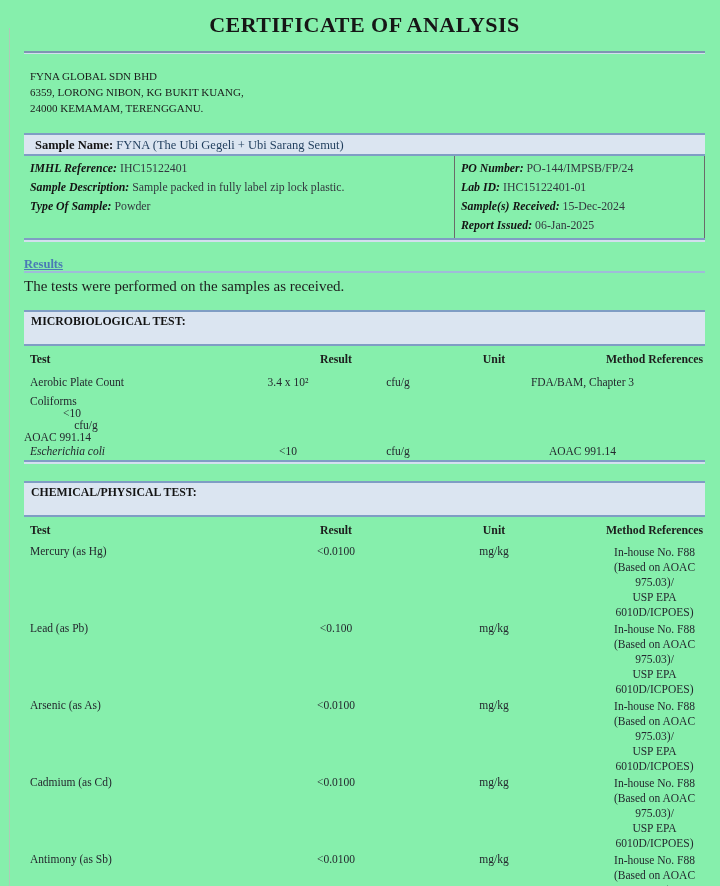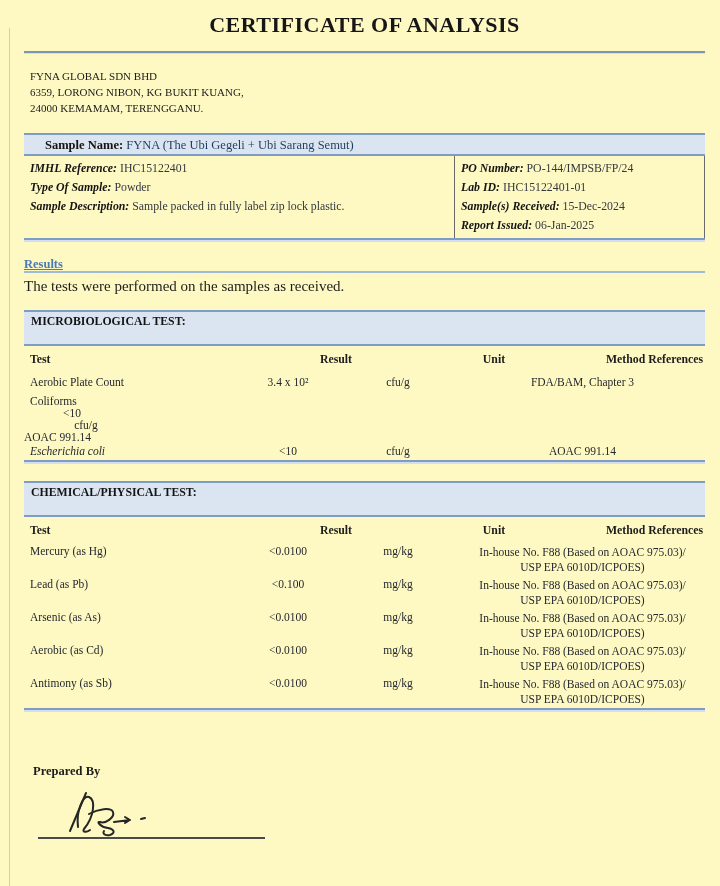--- a/index.html
+++ b/index.html
@@ -1,20 +1,20 @@
 <!DOCTYPE html>
 <html><head>
 <meta charset="utf-8">
 <style>
   * { margin:0; padding:0; box-sizing:border-box; }
   html,body { background:#ffffff; }
   body { font-family:"Liberation Serif","DejaVu Serif",serif; color:#1d1d1d; }
   .page {
     position:relative; width:720px; height:886px; margin:0 auto;
-    background:#fef9c3; overflow:hidden;
+    background:#86efac; overflow:hidden;
   }
   .scan-edge {
     position:absolute; left:9px; top:28px; width:1px; height:858px;
     background:#bdbdbd; opacity:.75;
   }
   .content { position:relative; padding:0 15px 0 24px; }
 
   
   .doc-title {
     padding-top:12px; text-align:center;
@@ -25,21 +25,21 @@
     border-top:2px solid var(--line-gray-blue,#7e95b2);
     box-shadow:0 1px 0 #d3dfee;
   }
 
   
   .company { margin:15px 0 0 6px; font-weight:400; font-size:11px; line-height:16px; color:#1a1a1a; }
 
   
   .sample-section { margin-top:17px; }
   .sample-bar {
-    height:23px; line-height:21px; padding-left:21px;
+    height:23px; line-height:21px; padding-left:11px;
     background:var(--bar-bg,#dbe5f1);
     border-top:2px solid var(--bar-border,#7f9dc4);
     border-bottom:2px solid var(--bar-border,#7f9dc4);
     font-size:12.5px; white-space:nowrap; overflow:hidden;
   }
   .sample-bar .lbl { font-weight:700; color:#141414; }
   .sample-bar .val { color:var(--value-navy,#1f3d5c); }
   .info-grid {
     display:flex;
     border-bottom:2px solid var(--bar-border,#7f9dc4);
@@ -78,21 +78,21 @@
   .c-result { width:96px;  text-align:center; }
   .c-unit   { width:124px; text-align:center; }
   .c-method { flex:1;      text-align:center; }
   .thead .trow { font-weight:700; font-size:11.8px; padding:6px 0 5px 0;gap:48px; }
   .tbody { font-size:11.5px; color:#24282e; }
   .micro .tbody .trow:nth-child(1) { padding:4px 0 5px 0; }
   .micro .tbody .trow:nth-child(2) { padding:2px 0 1px 0;flex-direction:column; }
   .micro .tbody .trow:nth-child(3) { padding:1px 0 3px 0; }
   .tbl-bottom { border-bottom:2px solid var(--bar-border,#7f9dc4); box-shadow:0 2px 0 #d3dfee; }
   .italic { font-style:italic; }
-  .chem .tbody .trow { min-height:33px; padding-top:2px; }
+  .chem .tbody .trow { min-height:33px; padding-top:2px;gap:48px; }
   .method-2line { line-height:15px; }
 
   
   .prepared { margin:54px 0 0 9px; font-weight:700; font-size:12.5px; }
   .sig-wrap { position:relative; margin:8px 0 0 14px; width:227px; height:52px; }
   .sig-svg { position:absolute; left:18px; top:0; }
   .sig-line { position:absolute; left:0; bottom:0; width:227px; border-bottom:2px solid #4a4a4a; }
   .sig-block { margin:3px 0 0 9px; font-size:11.8px; line-height:15px; color:#22262c; }
 </style>
 </head>
@@ -116,26 +116,26 @@
         <span class="lbl">Sample Name:</span>
         <span class="val">FYNA (The Ubi Gegeli + Ubi Sarang Semut)</span>
       </div>
       <div class="info-grid">
         <div class="info-col left">
           <div class="info-row">
             <span class="lbl">IMHL Reference:</span>
             <span class="val">IHC15122401</span>
           </div>
           <div class="info-row">
+            <span class="lbl">Sample Description:</span>
+            <span class="val">Sample packed in fully label zip lock plastic.</span>
+          </div>
+          <div class="info-row">
             <span class="lbl">Type Of Sample:</span>
             <span class="val">Powder</span>
-          </div>
-          <div class="info-row">
-            <span class="lbl">Sample Description:</span>
-            <span class="val">Sample packed in fully label zip lock plastic.</span>
           </div>
         </div>
         <div class="info-col right">
           <div class="info-row">
             <span class="lbl">PO Number:</span>
             <span class="val">PO-144/IMPSB/FP/24</span>
           </div>
           <div class="info-row">
             <span class="lbl">Lab ID:</span>
             <span class="val">IHC15122401-01</span>
@@ -224,21 +224,21 @@
           <div class="trow">
             <div class="c-test">Arsenic (as As)</div>
             <div class="c-result">&lt;0.0100</div>
             <div class="c-unit">mg/kg</div>
             <div class="c-method method-2line">
               <div>In-house No. F88 (Based on AOAC 975.03)/</div>
               <div>USP EPA 6010D/ICPOES)</div>
             </div>
           </div>
           <div class="trow">
-            <div class="c-test">Aerobic (as Cd)</div>
+            <div class="c-test">Cadmium (as Cd)</div>
             <div class="c-result">&lt;0.0100</div>
             <div class="c-unit">mg/kg</div>
             <div class="c-method method-2line">
               <div>In-house No. F88 (Based on AOAC 975.03)/</div>
               <div>USP EPA 6010D/ICPOES)</div>
             </div>
           </div>
           <div class="trow">
             <div class="c-test">Antimony (as Sb)</div>
             <div class="c-result">&lt;0.0100</div>

